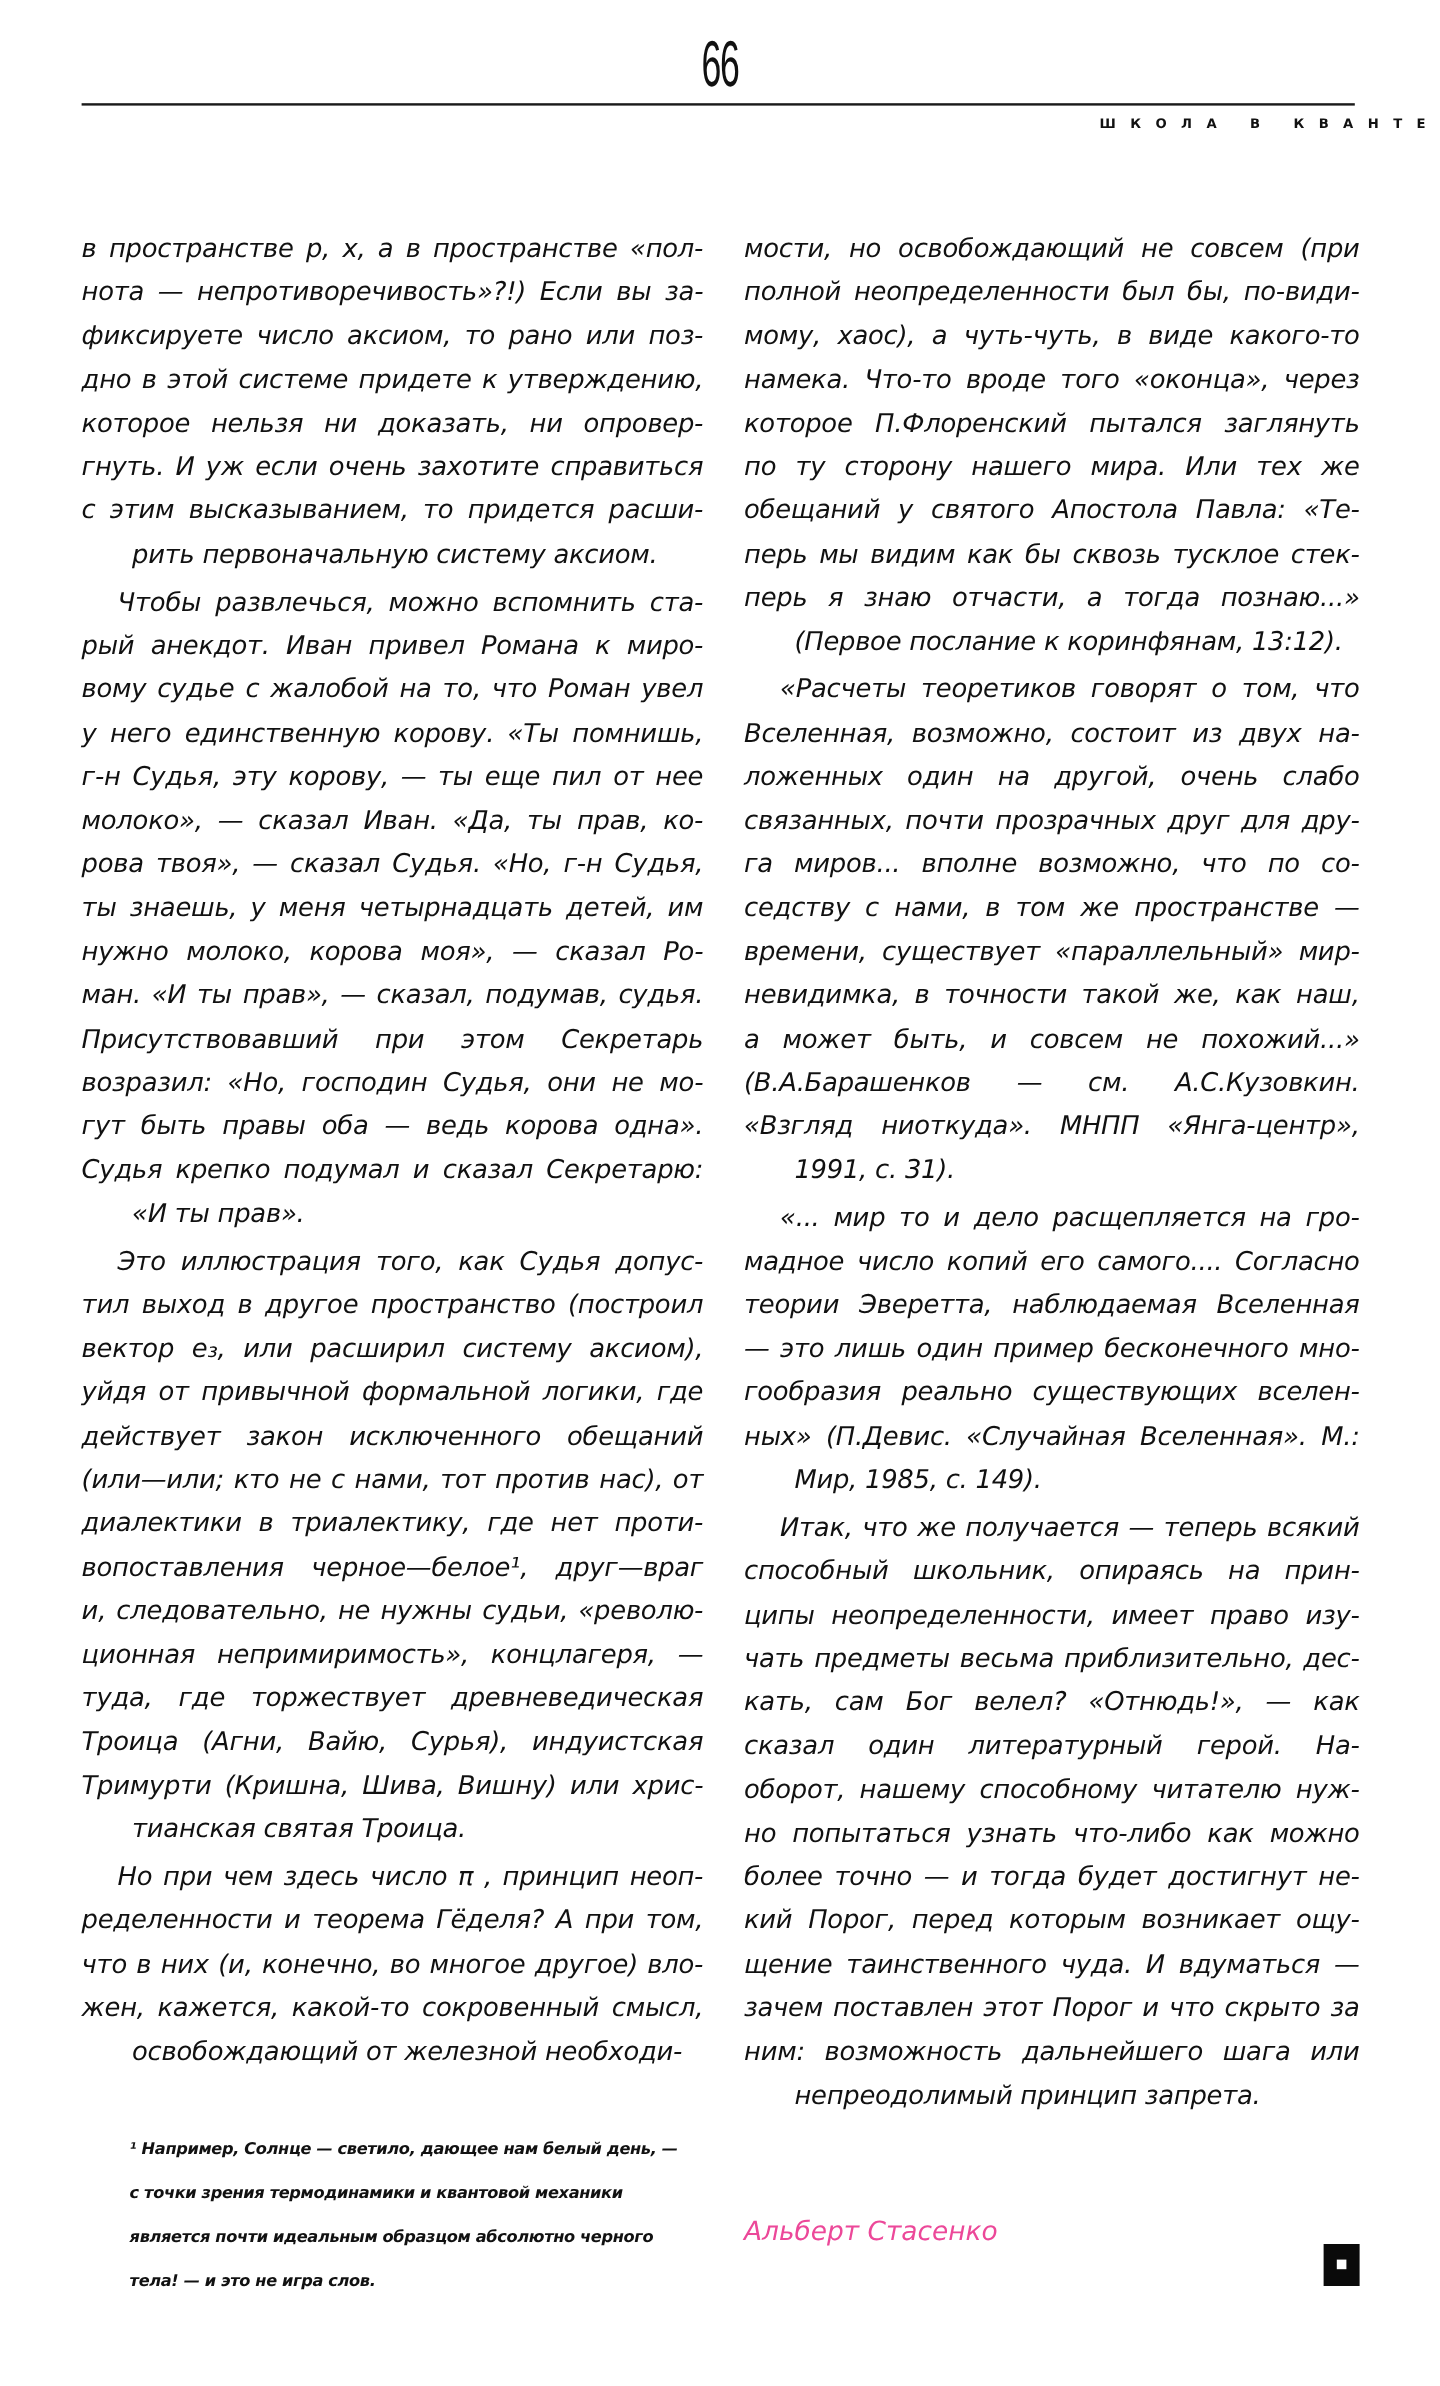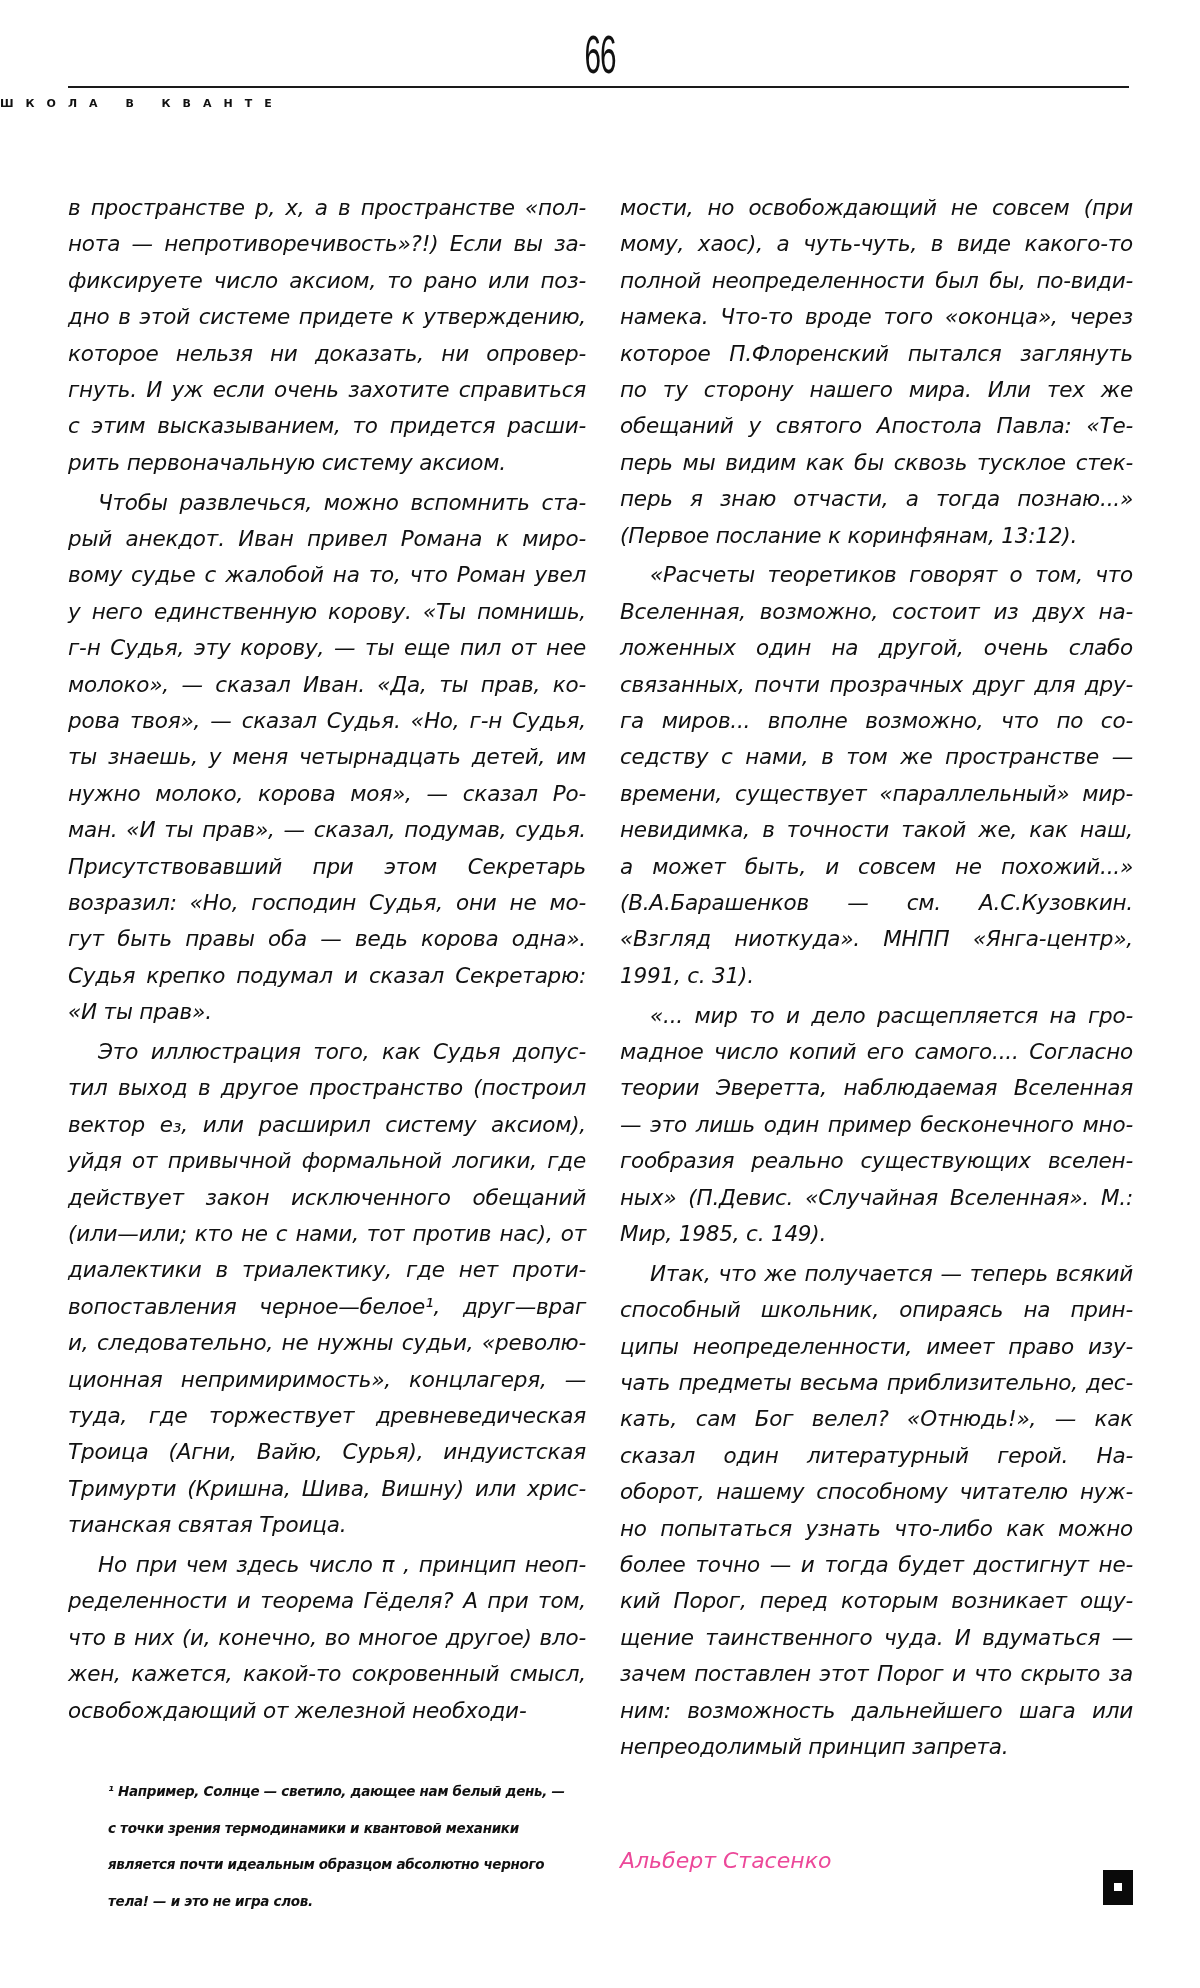--- a/index.html
+++ b/index.html
@@ -2,29 +2,29 @@
 <html><head>
 <meta charset="utf-8">
 <style>
   html, body { margin: 0; padding: 0; background: #ffffff; }
   body { width: 1200px; height: 1988px; position: relative; overflow: hidden;
          font-family: "DejaVu Sans", sans-serif; color: #111111; }
   .page-number { position: absolute; left: 0; width: 1200px; top: 24px; text-align: center;
          font-family: "Liberation Sans Narrow", "Liberation Sans", sans-serif; font-size: 54px; line-height: 60px;
          transform: scaleX(0.55); transform-origin: 600px 0; color: #111; letter-spacing: -2px; }
   .header-rule { position: absolute; left: 68px; width: 1061px; top: 86px; height: 2px; background: #1a1a1a; }
-  .section-label { position: absolute; left: 0; width: 1200px; top: 97px; text-align: left;
+  .section-label { position: absolute; left: 0; width: 1200px; top: 97px; text-align: right;
          font-family: "DejaVu Sans", sans-serif; font-size: 11px; font-weight: bold; letter-spacing: 12px; color: #111; }
   .column { position: absolute; top: 190px; }
   .col-left { left: 68px; width: 518px; }
   .col-right { left: 620px; width: 513px; }
   .para { margin: 0 0 3.5px 0; font-style: italic; }
   .line { display: block; height: 36.4px; line-height: 36.4px; font-size: 21.5px; white-space: nowrap;
           text-align: justify; text-align-last: justify; overflow: visible; letter-spacing: -0.2px; }
-  .line.last { text-align-last: left; }
+  .line.last { text-align-last: left; margin-left: 42px; }
   .line.indent { padding-left: 30px; }
   .footnote { position: absolute; left: 68px; top: 1773px; width: 520px; margin-left: 40px; }
   .fn-line { display: block; height: 36.6px; line-height: 36.6px; font-size: 13.5px; font-style: italic;
              font-weight: bold; white-space: nowrap; letter-spacing: -0.3px; color: #111; }
   .signature { position: absolute; left: 620px; top: 1848px; font-size: 22px; font-style: italic; color: #ec4899; }
   .end-mark { position: absolute; left: 1103px; top: 1870px; width: 30px; height: 35px; background: #0a0a0a; }
   .end-mark-inner { position: absolute; left: 11px; top: 13px; width: 8px; height: 8px; background: #ffffff; }
 </style>
 </head>
 <body>
@@ -81,22 +81,22 @@
       <span class="line indent">Но при чем здесь число π , принцип неоп-</span>
       <span class="line">ределенности и теорема Гёделя? А при том,</span>
       <span class="line">что в них (и, конечно, во многое другое) вло-</span>
       <span class="line">жен, кажется, какой-то сокровенный смысл,</span>
       <span class="line last">освобождающий от железной необходи-</span>
     </div>
   </div>
 <div class="column col-right" id="col-right">
     <div class="para">
       <span class="line">мости, но освобождающий не совсем (при</span>
+      <span class="line">полной неопределенности был бы, по-види-</span>
       <span class="line">мому, хаос), а чуть-чуть, в виде какого-то</span>
-      <span class="line">полной неопределенности был бы, по-види-</span>
       <span class="line">намека. Что-то вроде того «оконца», через</span>
       <span class="line">которое П.Флоренский пытался заглянуть</span>
       <span class="line">по ту сторону нашего мира. Или тех же</span>
       <span class="line">обещаний у святого Апостола Павла: «Те-</span>
       <span class="line">перь мы видим как бы сквозь тусклое стек-</span>
       <span class="line">перь я знаю отчасти, а тогда познаю...»</span>
       <span class="line last">(Первое послание к коринфянам, 13:12).</span>
     </div>
     <div class="para">
       <span class="line indent">«Расчеты теоретиков говорят о том, что</span>

